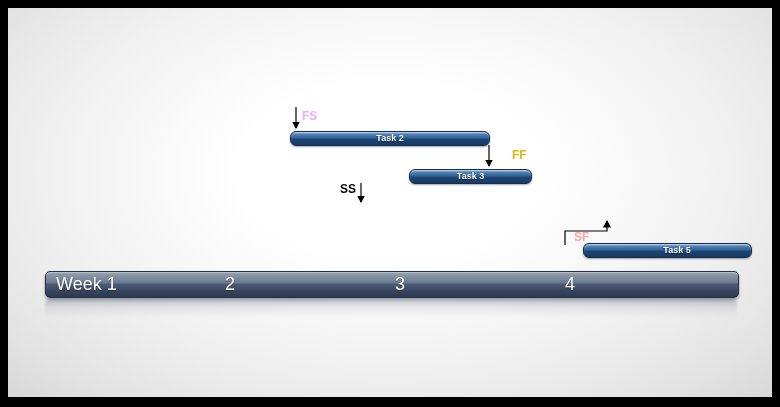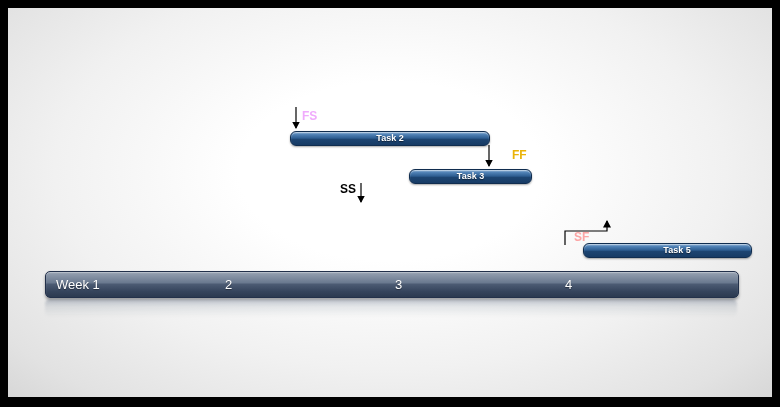--- a/index.html
+++ b/index.html
@@ -46,21 +46,21 @@
     border-radius:5px;
     background:linear-gradient(180deg,#97a2b2 0%,#6b7a90 42%,#4b5a72 50%,#35445c 78%,#2c3a50 100%);
     border:1px solid #22304a;
     box-shadow:0 2px 3px rgba(0,0,0,.35), inset 0 1px 1px rgba(255,255,255,.35);
   }
   .week-label{
     position:absolute;
     top:0;height:100%;
     display:flex;align-items:center;
     color:#ffffff;
-    font-size:13px;
+    font-size:18px;
     text-shadow:0 1px 1px rgba(0,0,0,.4);
     white-space:nowrap;
   }
   .reflection{
     position:absolute;
     height:18px;
     border-radius:5px;
     background:linear-gradient(180deg, rgba(86,101,125,.35) 0%, rgba(120,132,150,.15) 45%, rgba(150,160,175,0) 100%);
     filter:blur(1px);
   }

